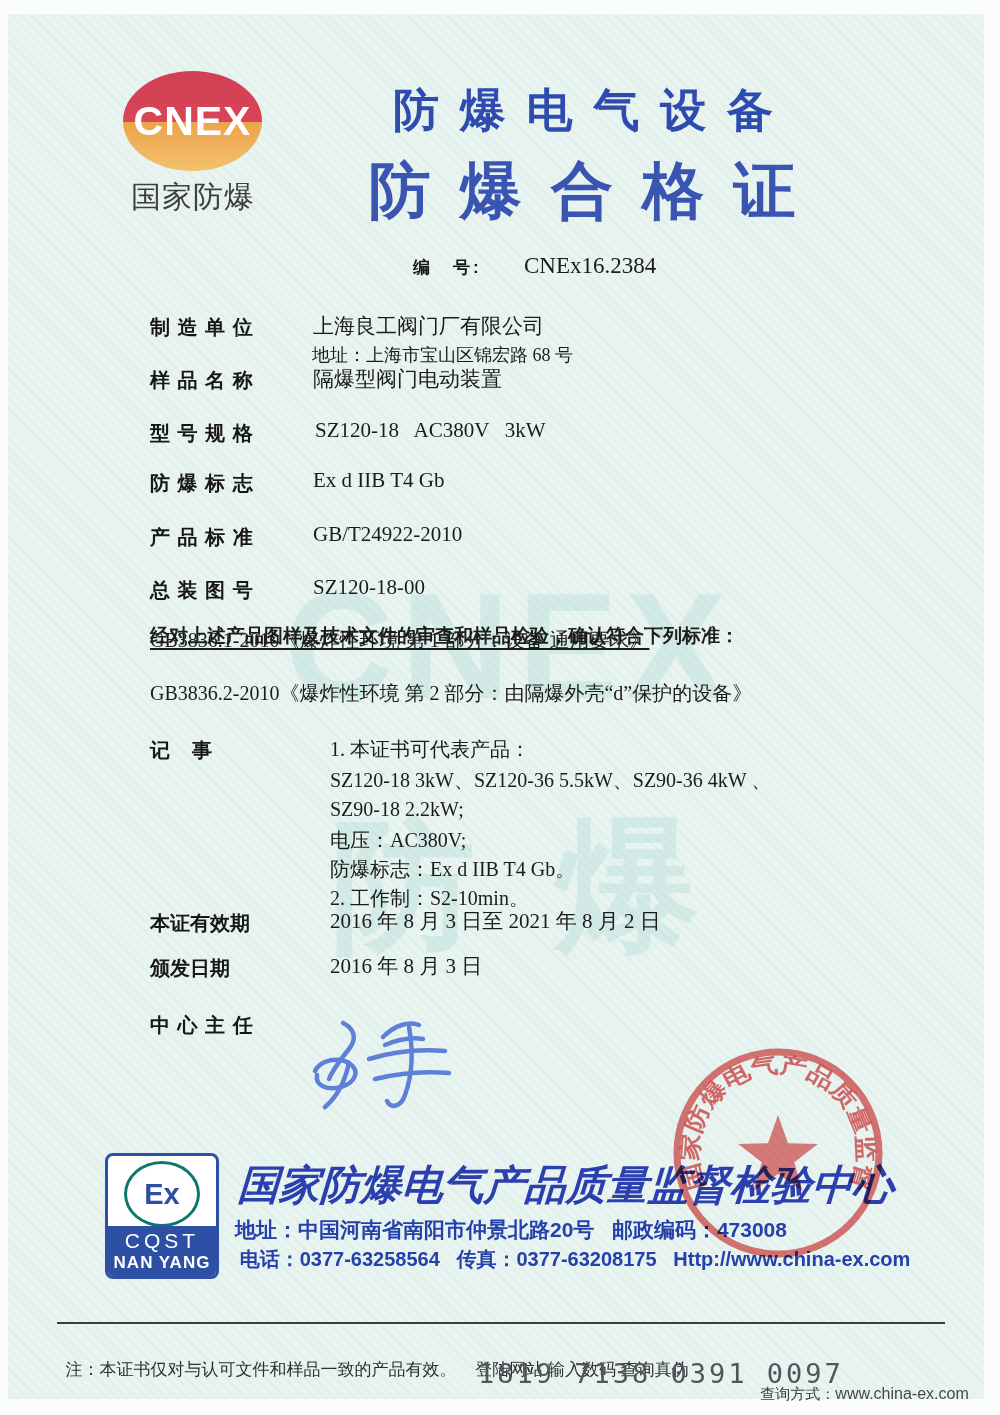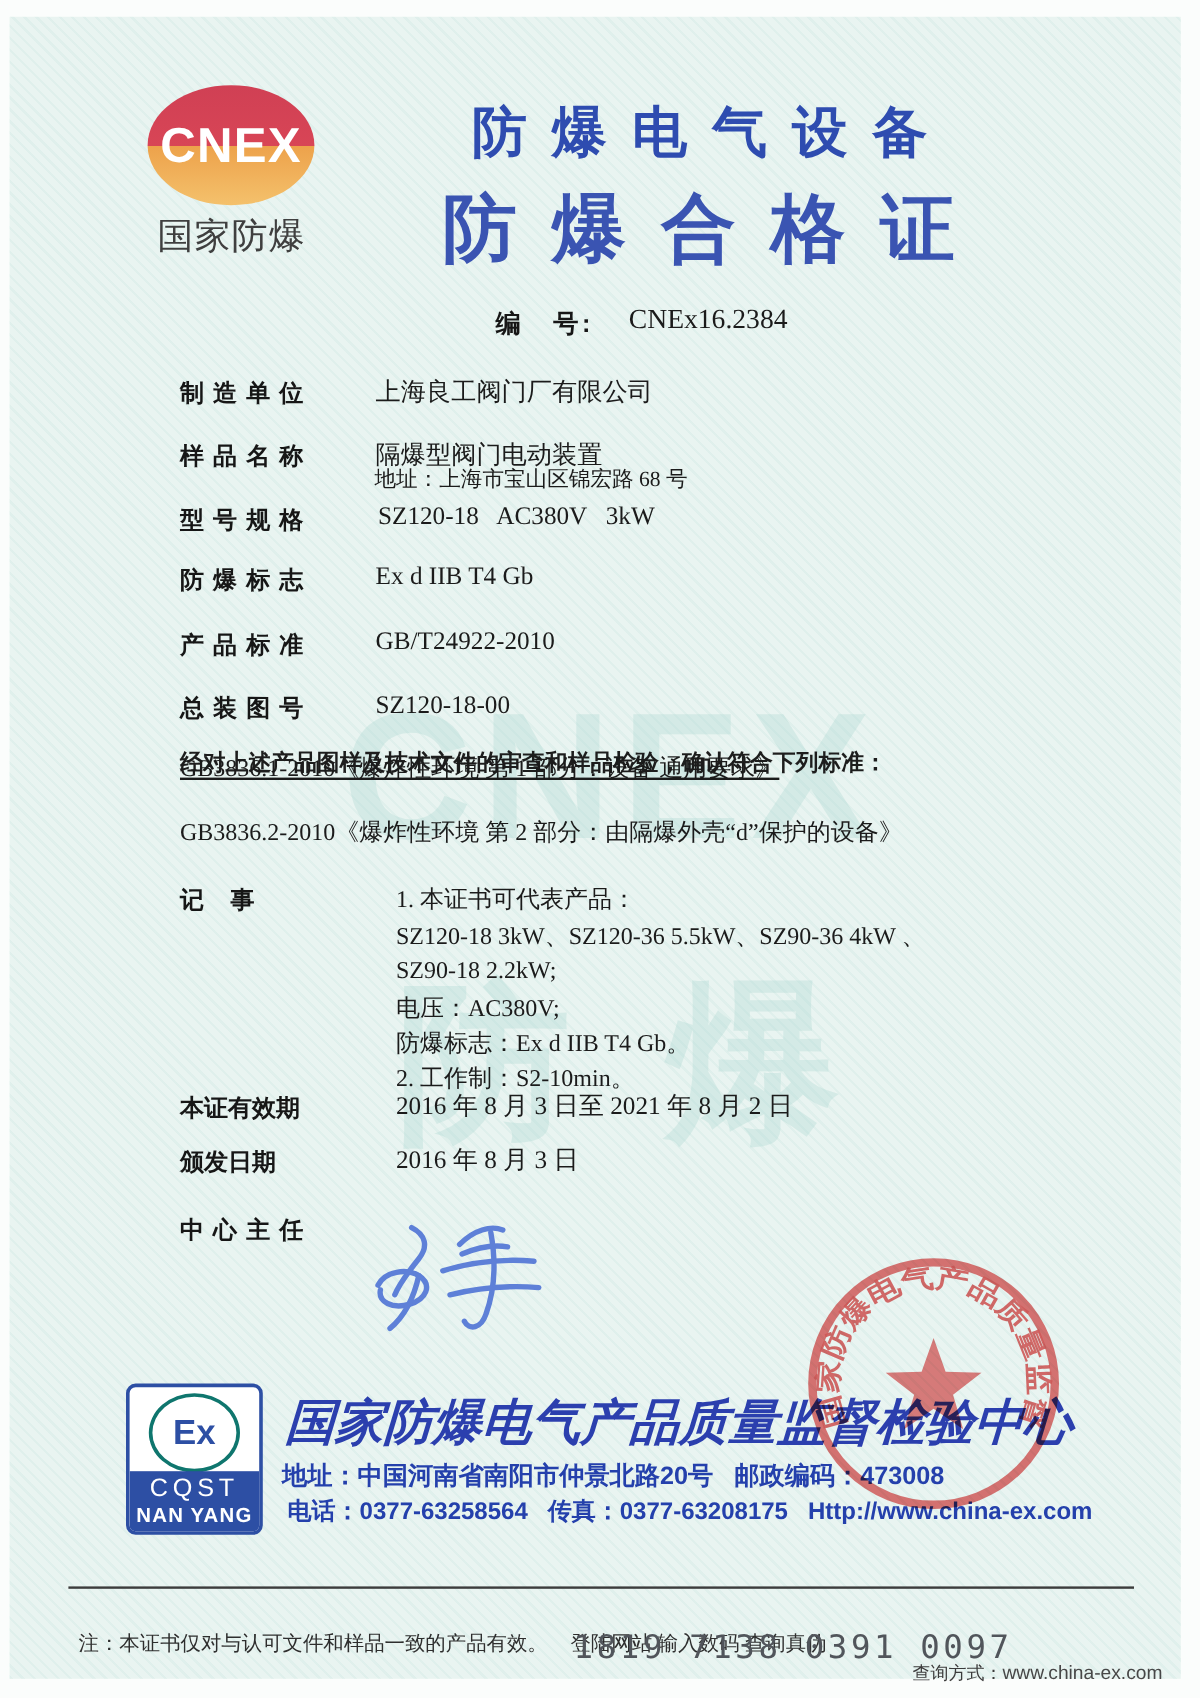--- a/index.html
+++ b/index.html
@@ -62,26 +62,26 @@
 <div class="abs wm" style="left:330px;top:790px;font-size:145px;letter-spacing:20px;">防 爆</div>
 
 <div class="abs cnex-oval" style="left:123px;top:71px;">
   <span class="cnex-text">CNEX</span>
 </div>
 <div class="abs" style="left:113px;top:177px;width:160px;text-align:center;font-size:30px;color:#3f3f3f;letter-spacing:1px;">国家防爆</div>
 
 <div class="abs hdr-sub" style="left:320px;top:80px;width:530px;">防 爆 电 气 设 备</div>
 <div class="abs hdr-title" style="left:235px;top:134px;width:700px;">防 爆 合 格 证</div>
 
-<div class="abs lbl" style="left:413px;top:256px;font-size:21px;letter-spacing:3px;">编　号:</div>
+<div class="abs lbl" style="left:413px;top:256px;font-size:17px;letter-spacing:3px;">编　号:</div>
 <div class="abs val" style="left:524px;top:253px;font-size:23px;">CNEx16.2384</div>
 
 <div class="abs lbl" style="left:150px;top:314px;">制 造 单 位</div>
 <div class="abs val" style="left:313px;top:312px;">上海良工阀门厂有限公司</div>
-<div class="abs val" style="left:312px;top:343px;font-size:18px;margin-top:44px;">地址：上海市宝山区锦宏路 68 号</div>
+<div class="abs val" style="left:312px;top:343px;font-size:18px;">地址：上海市宝山区锦宏路 68 号</div>
 
 <div class="abs lbl" style="left:150px;top:367px;">样 品 名 称</div>
 <div class="abs val" style="left:313px;top:365px;">隔爆型阀门电动装置</div>
 
 <div class="abs lbl" style="left:150px;top:420px;">型 号 规 格</div>
 <div class="abs val" style="left:315px;top:418px;">SZ120-18   AC380V   3kW</div>
 
 <div class="abs lbl" style="left:150px;top:470px;">防 爆 标 志</div>
 <div class="abs val" style="left:313px;top:468px;">Ex d IIB T4 Gb</div>
 

